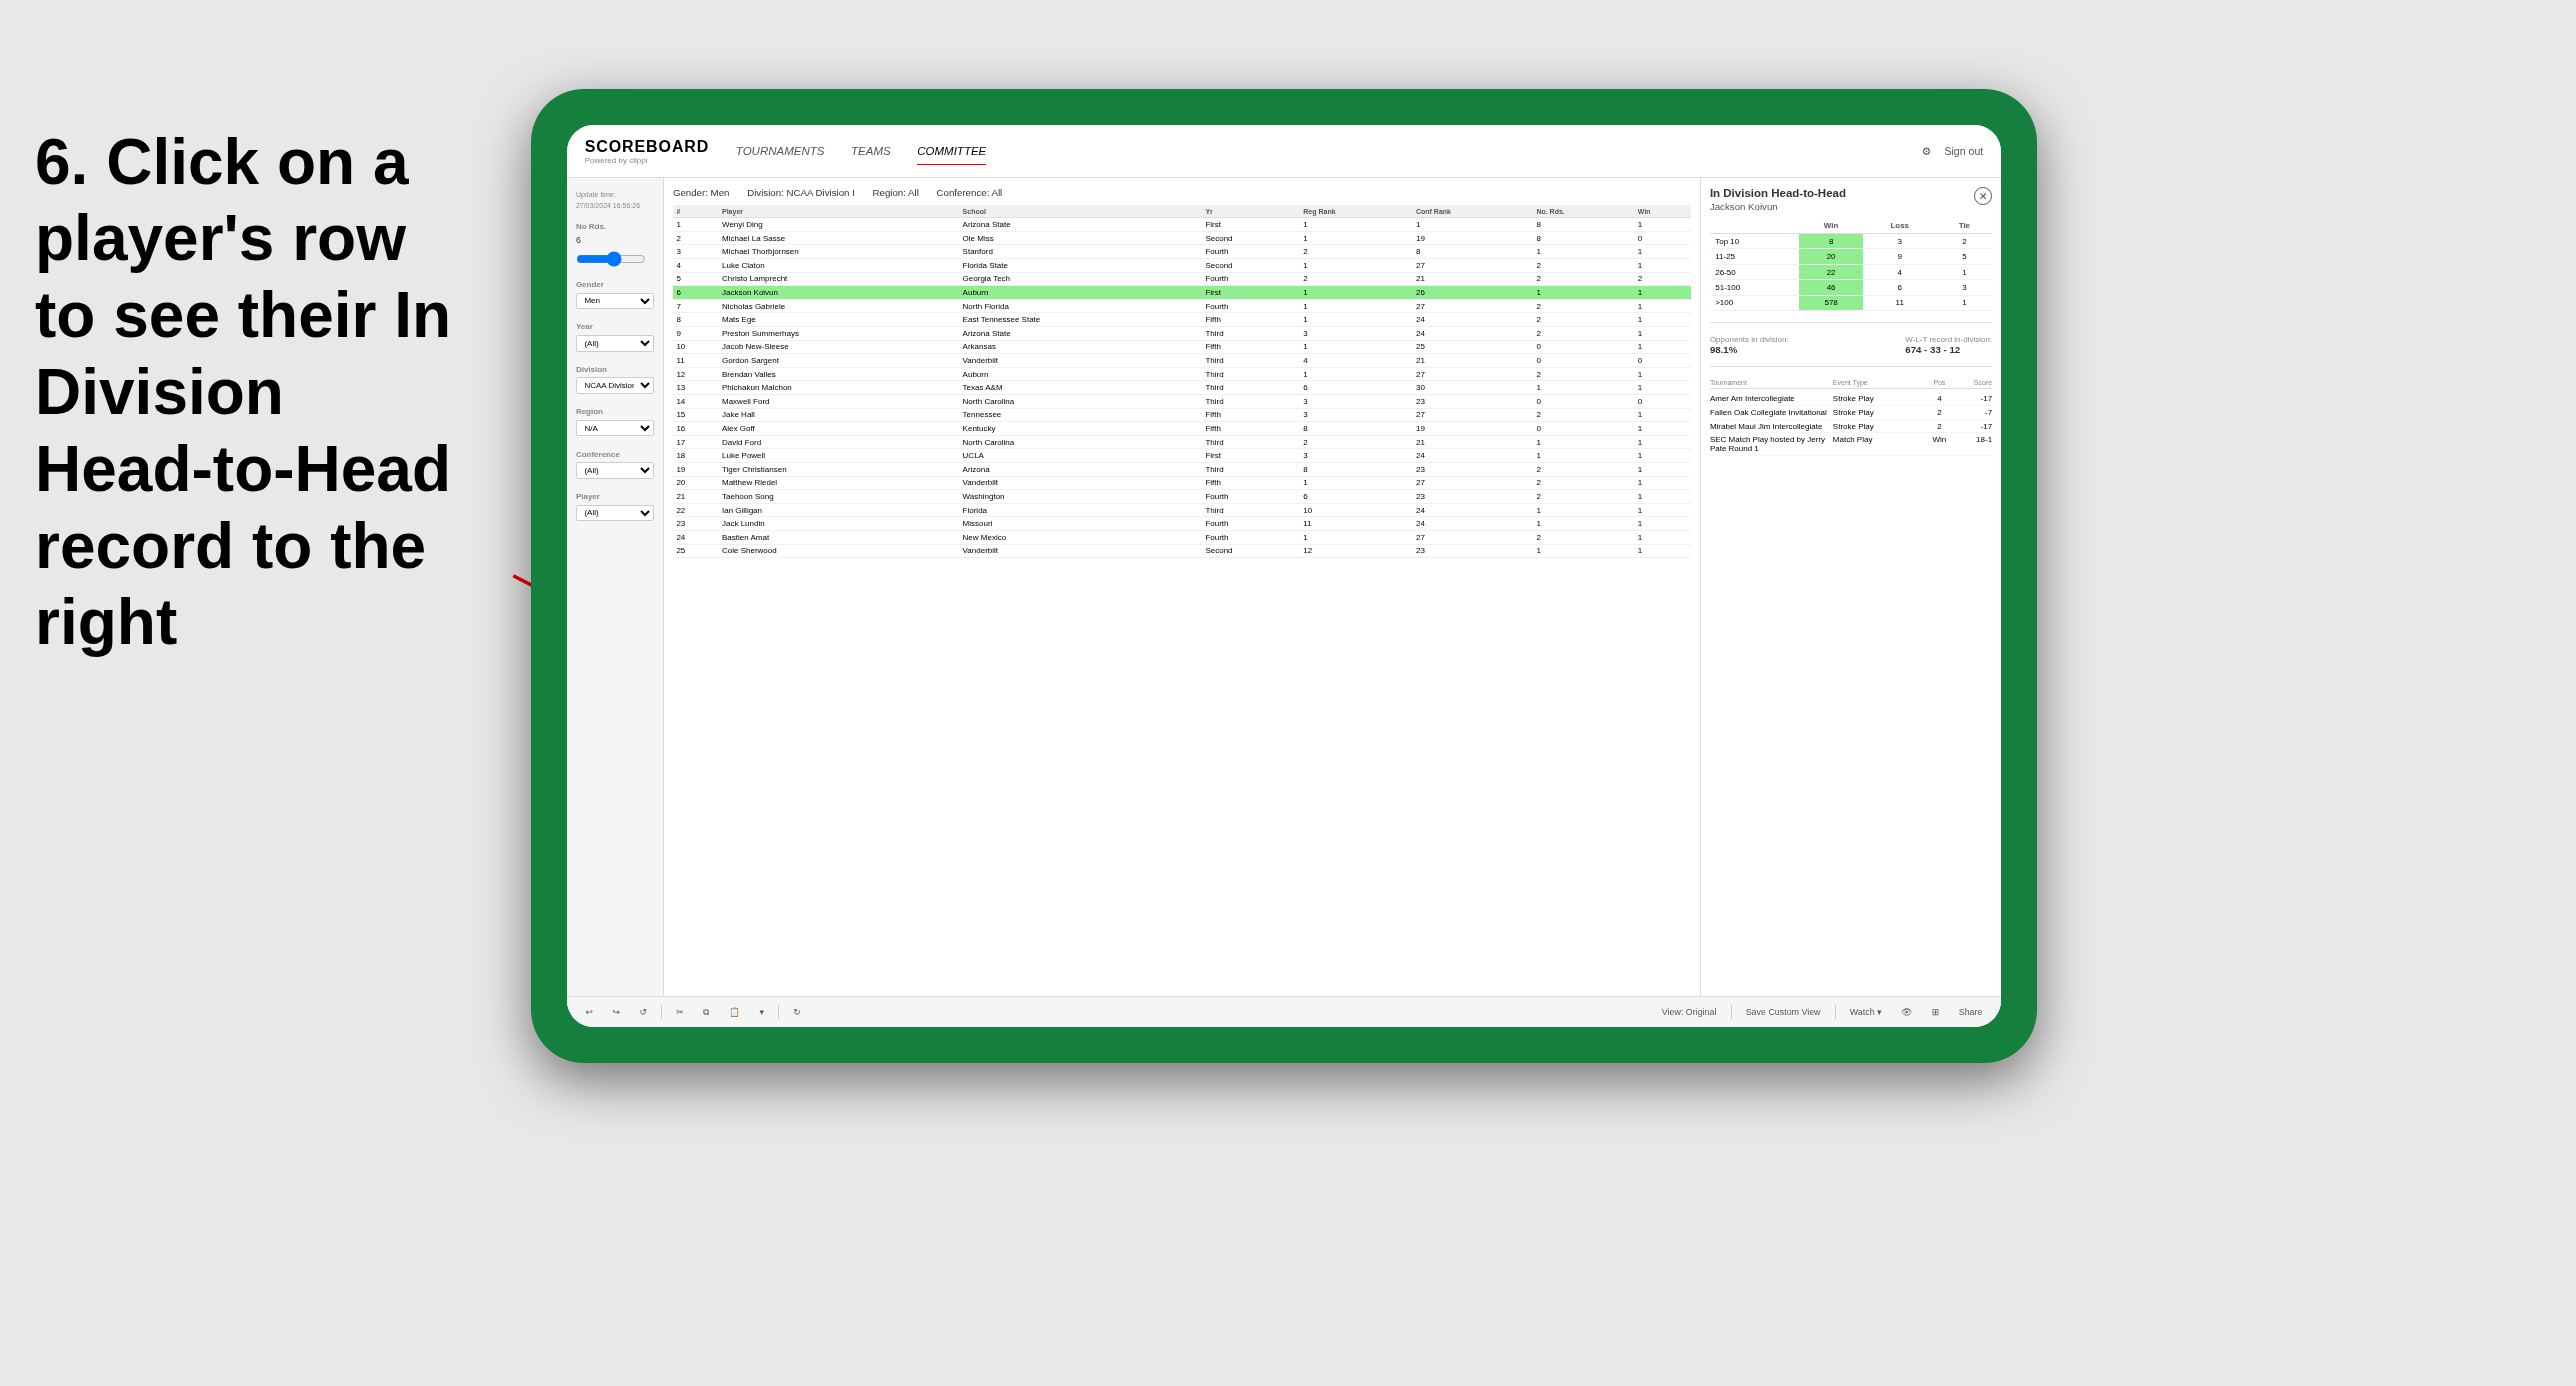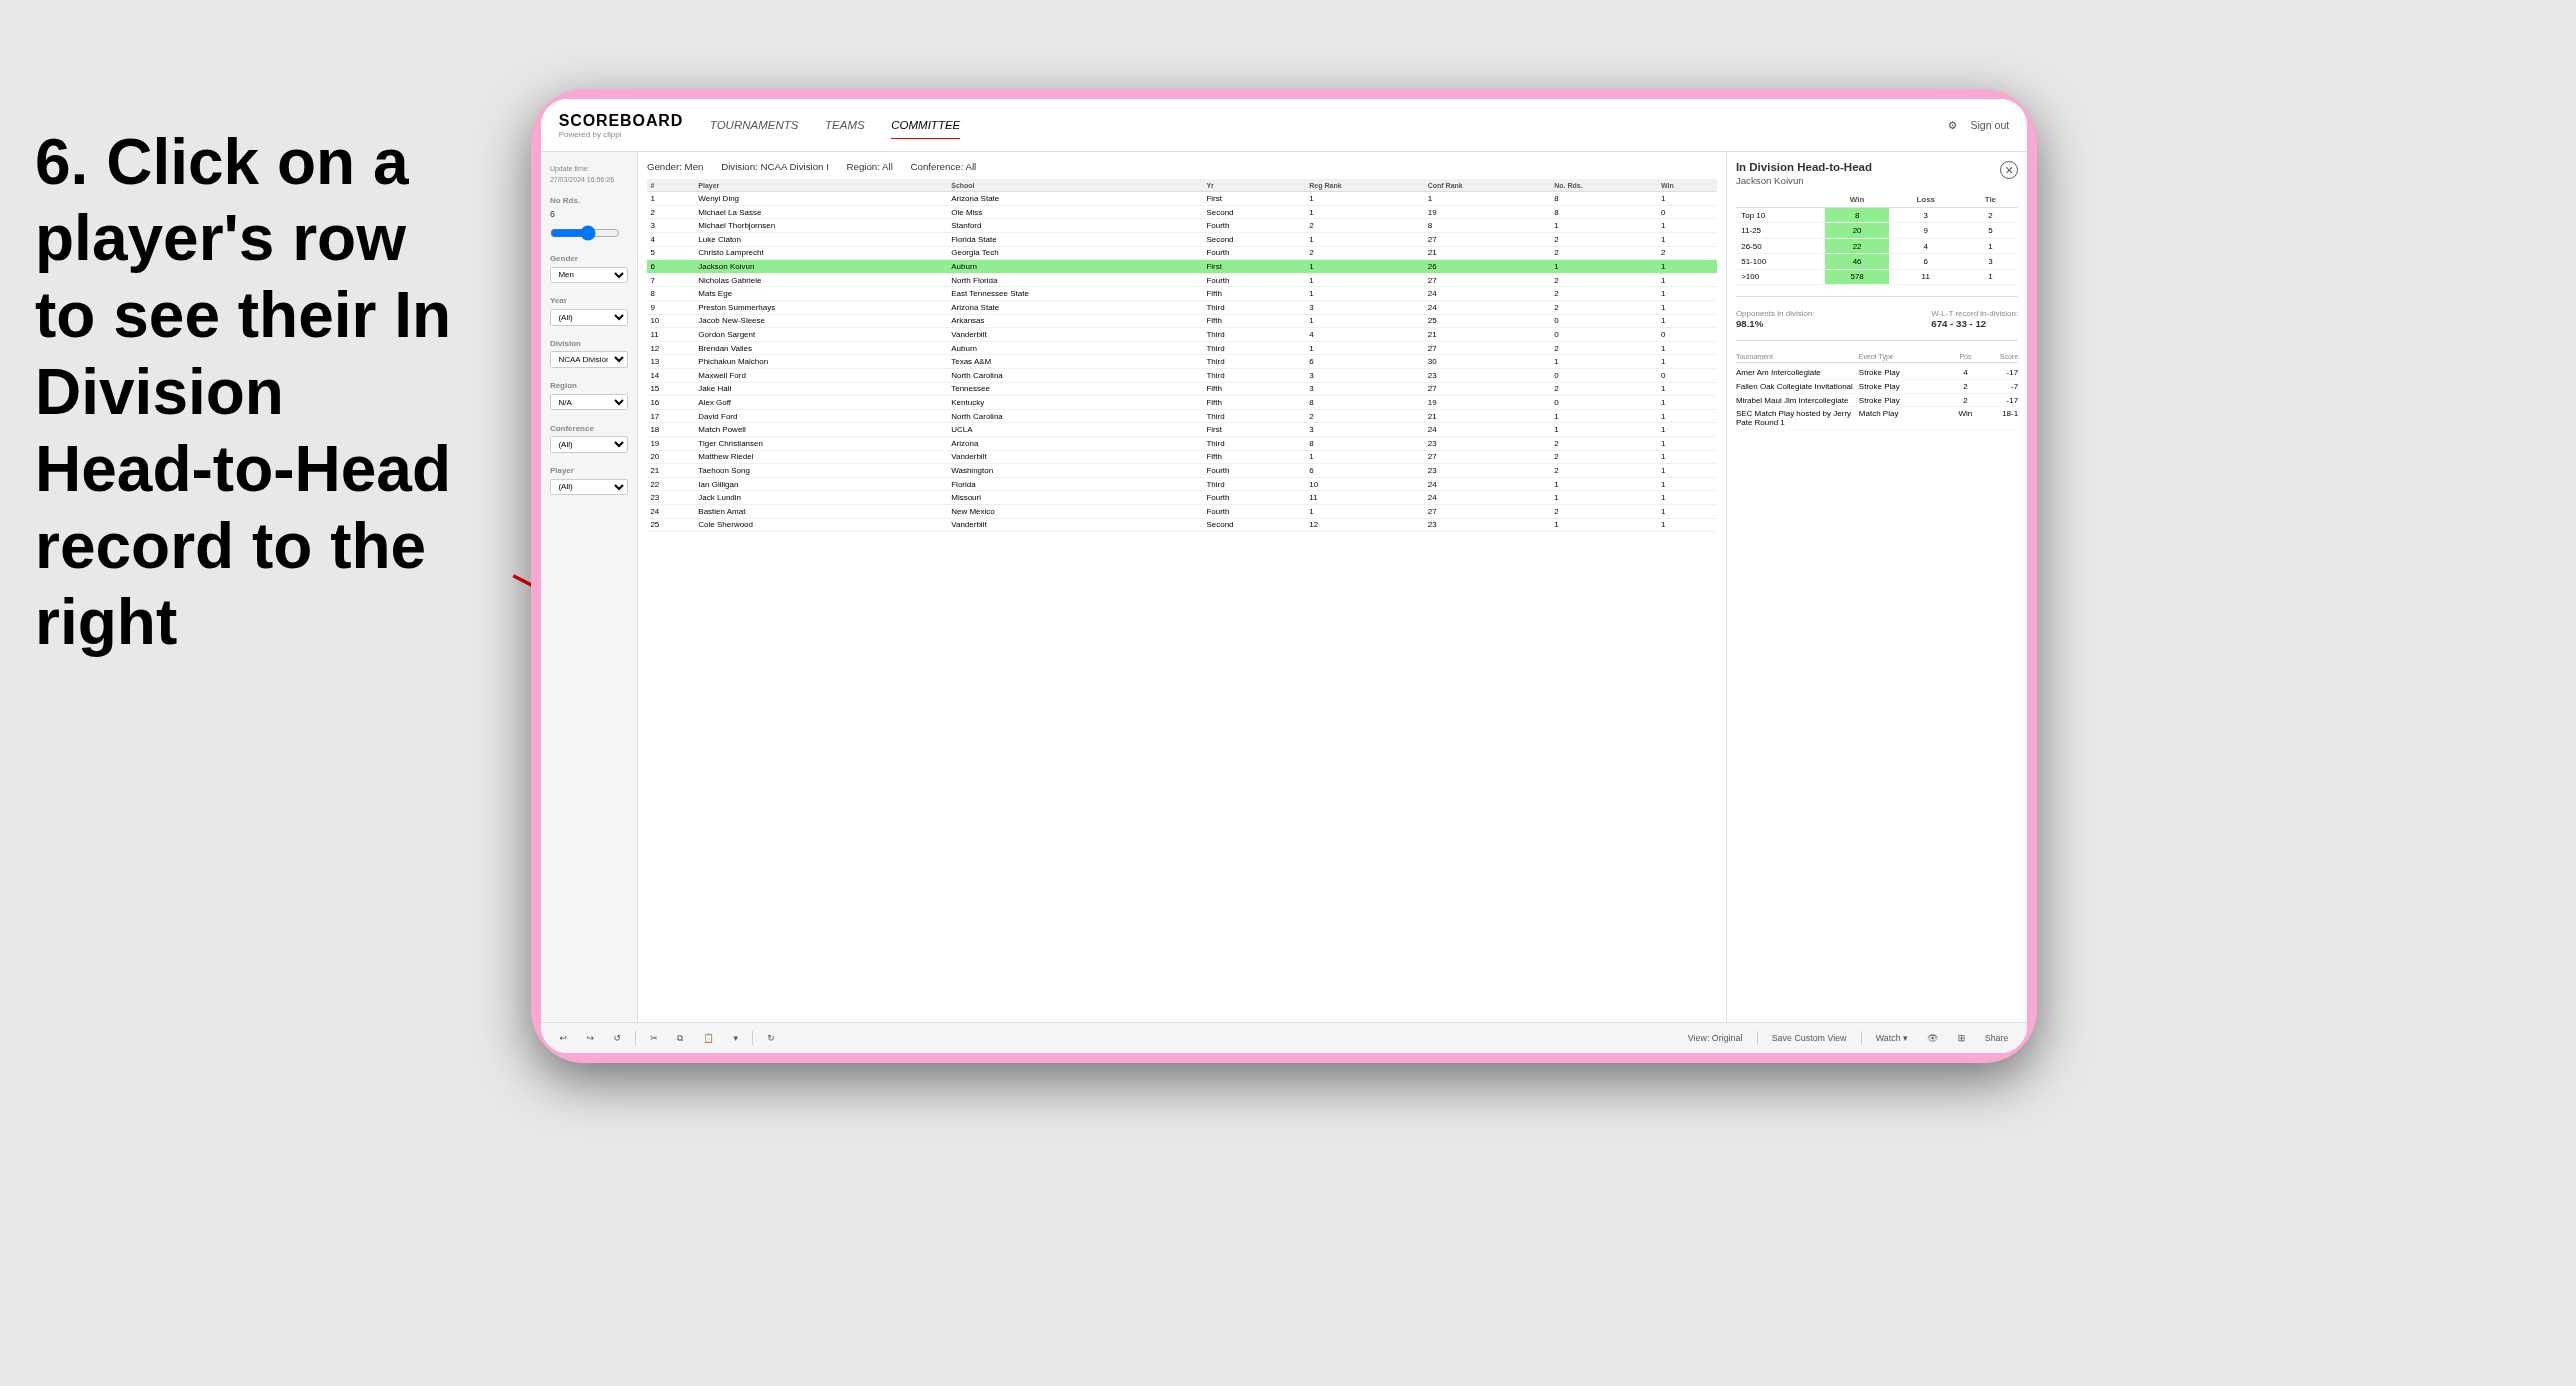--- a/index.html
+++ b/index.html
@@ -35,23 +35,23 @@
       pointer-events: none;
     }
 
     
     .tablet-frame {
       position: absolute;
       left: 531px;
       top: 89px;
       width: 1506px;
       height: 974px;
-      background: #f9a8d4;
+      background: #15803d;
       border-radius: 53px;
-      padding: 10px;
+      padding: 36px;
       box-shadow: 0 17.7px 53px rgba(0,0,0,0.5);
     }
 
     .tablet-screen {
       width: 100%;
       height: 100%;
       background: #fff;
       border-radius: 26.6px;
       overflow: hidden;
       display: flex;
@@ -675,21 +675,21 @@
     <td>David Ford</td>
     <td>North Carolina</td>
     <td>Third</td>
     <td>2</td>
     <td>21</td>
     <td>1</td>
     <td>1</td>
   </tr>
                 <tr style="cursor: pointer;">
     <td>18</td>
-    <td>Match Powell</td>
+    <td>Luke Powell</td>
     <td>UCLA</td>
     <td>First</td>
     <td>3</td>
     <td>24</td>
     <td>1</td>
     <td>1</td>
   </tr>
                 <tr style="cursor: pointer;">
     <td>19</td>
     <td>Tiger Christiansen</td>

